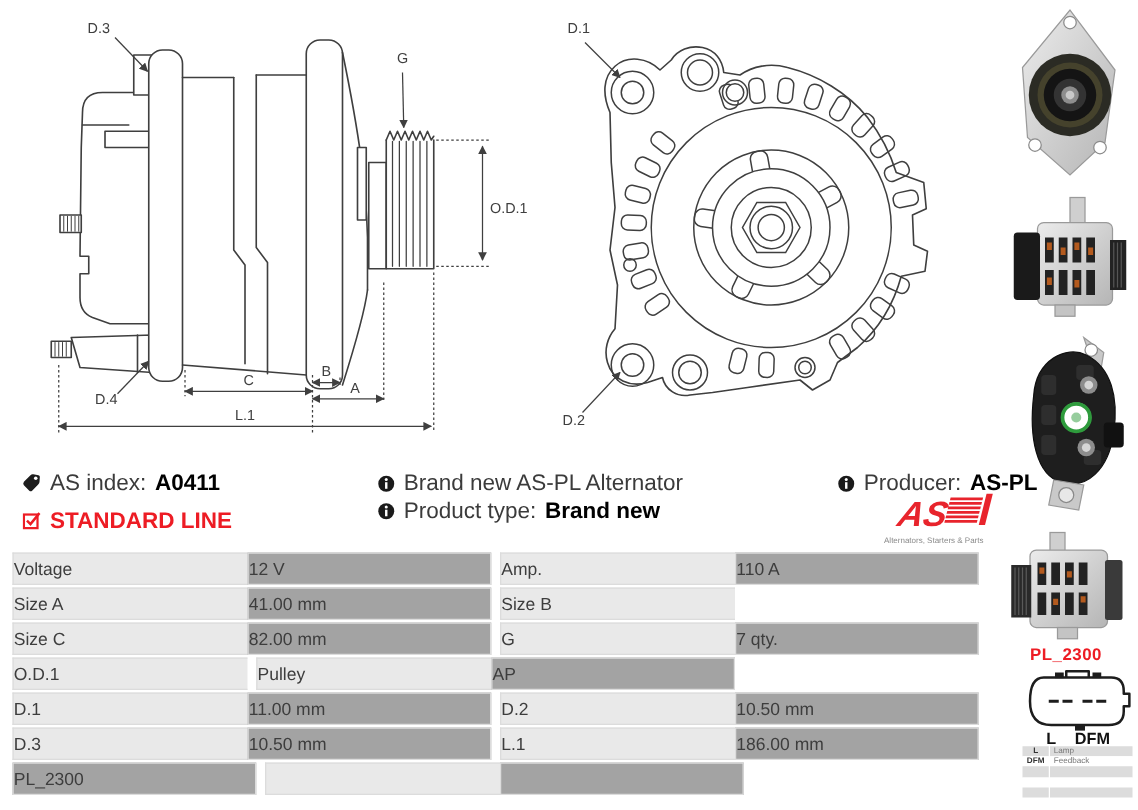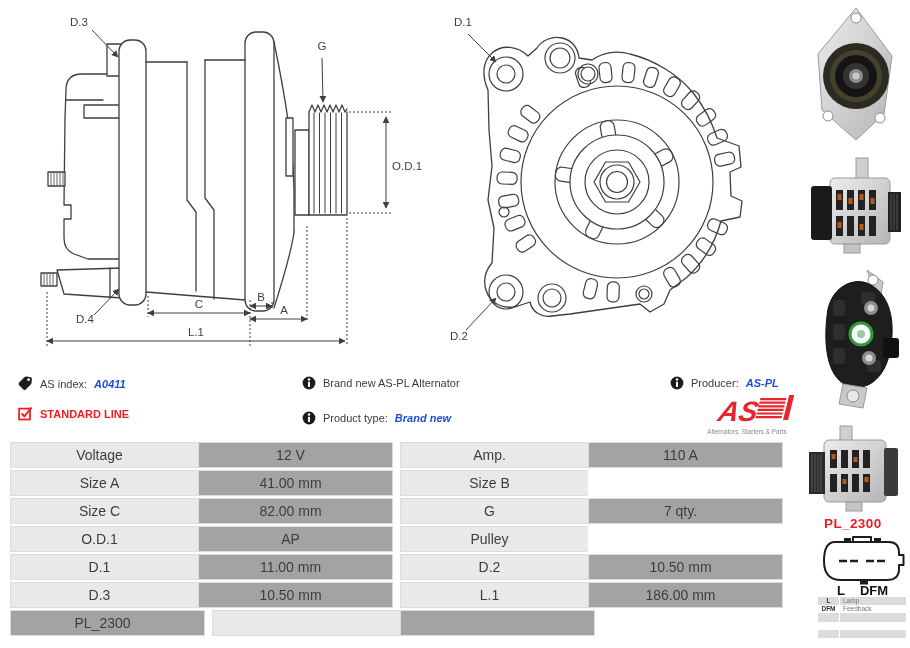--- a/index.html
+++ b/index.html
@@ -1,27 +1,27 @@
 <!DOCTYPE html>
 <html><head>
 <meta charset="utf-8">
 <style>
   html,body{margin:0;padding:0;}
   body{width:910px;height:648px;position:relative;background:#fff;overflow:hidden;
        font-family:"Liberation Sans",sans-serif;color:#3b3b3b;}
   svg{display:block;}
   .abs{position:absolute;}
   
-  .info-item{position:absolute;display:flex;align-items:center;gap:7px;font-size:11px;white-space:nowrap;justify-content:flex-end;}
-  .info-item b{color:#1d4ed8;font-style:italic;}
+  .info-item{position:absolute;display:flex;align-items:center;gap:7px;font-size:18px;white-space:nowrap;justify-content:flex-end;}
+  .info-item b{color:#000000;}
   .red-bold{color:#ed1c24;font-weight:bold;}
   
   .spec-table{position:absolute;left:10px;top:442px;width:782px;}
   .srow{display:flex;margin-bottom:2px;}
-  .cell{height:26px;line-height:25px;font-size:14px;color:#3d3d3d;text-align:center;
+  .cell{height:26px;line-height:25px;font-size:14px;color:#3d3d3d;text-align:left;
         padding-right:10px;box-sizing:border-box;border:1px solid #dcdcdc;}
   .lbl{width:188px;background:#e9e9e9;border-right:none;}
   .val{width:195px;background:#a3a3a3;}
   .l2{margin-left:7px;}
   
   .plug-title{position:absolute;left:824px;top:516px;font-size:13.5px;font-weight:bold;color:#ed1c24;letter-spacing:.4px;}
   .pins-row{position:absolute;left:819px;top:583px;width:87px;display:flex;justify-content:center;gap:15px;
             font-size:13px;font-weight:bold;color:#111;}
   .legend{position:absolute;left:818px;top:597px;width:88px;font-size:6.5px;}
   .lrow{display:flex;height:8.2px;line-height:8.2px;}
@@ -298,21 +298,21 @@
 
 <div class="info-item" style="left:302px;top:376px">
   <svg width="14" height="14" viewBox="0 0 16 16">
     <circle cx="8" cy="8" r="7.3" fill="#1a1a1a"></circle>
     <rect x="6.9" y="6.6" width="2.2" height="6" fill="#fff"></rect>
     <circle cx="8" cy="4.1" r="1.4" fill="#fff"></circle>
   </svg>
   <span>Brand new AS-PL Alternator</span>
 </div>
 
-<div class="info-item" style="left:302px;top:411px">
+<div class="info-item" style="left:302px;top:398px">
   <svg width="14" height="14" viewBox="0 0 16 16">
     <circle cx="8" cy="8" r="7.3" fill="#1a1a1a"></circle>
     <rect x="6.9" y="6.6" width="2.2" height="6" fill="#fff"></rect>
     <circle cx="8" cy="4.1" r="1.4" fill="#fff"></circle>
   </svg>
   <span>Product type:</span>
   <b>Brand new</b>
 </div>
 
 <div class="info-item" style="left:670px;top:376px">
@@ -354,22 +354,22 @@
     <div class="cell lbl l2">Size B</div>
   </div>
   <div class="srow">
     <div class="cell lbl">Size C</div>
     <div class="cell val">82.00 mm</div>
     <div class="cell lbl l2">G</div>
     <div class="cell val">7 qty.</div>
   </div>
   <div class="srow">
     <div class="cell lbl">O.D.1</div>
+    <div class="cell lbl l2">Pulley</div>
     <div class="cell val">AP</div>
-    <div class="cell lbl l2">Pulley</div>
   </div>
   <div class="srow">
     <div class="cell lbl">D.1</div>
     <div class="cell val">11.00 mm</div>
     <div class="cell lbl l2">D.2</div>
     <div class="cell val">10.50 mm</div>
   </div>
   <div class="srow">
     <div class="cell lbl">D.3</div>
     <div class="cell val">10.50 mm</div>

